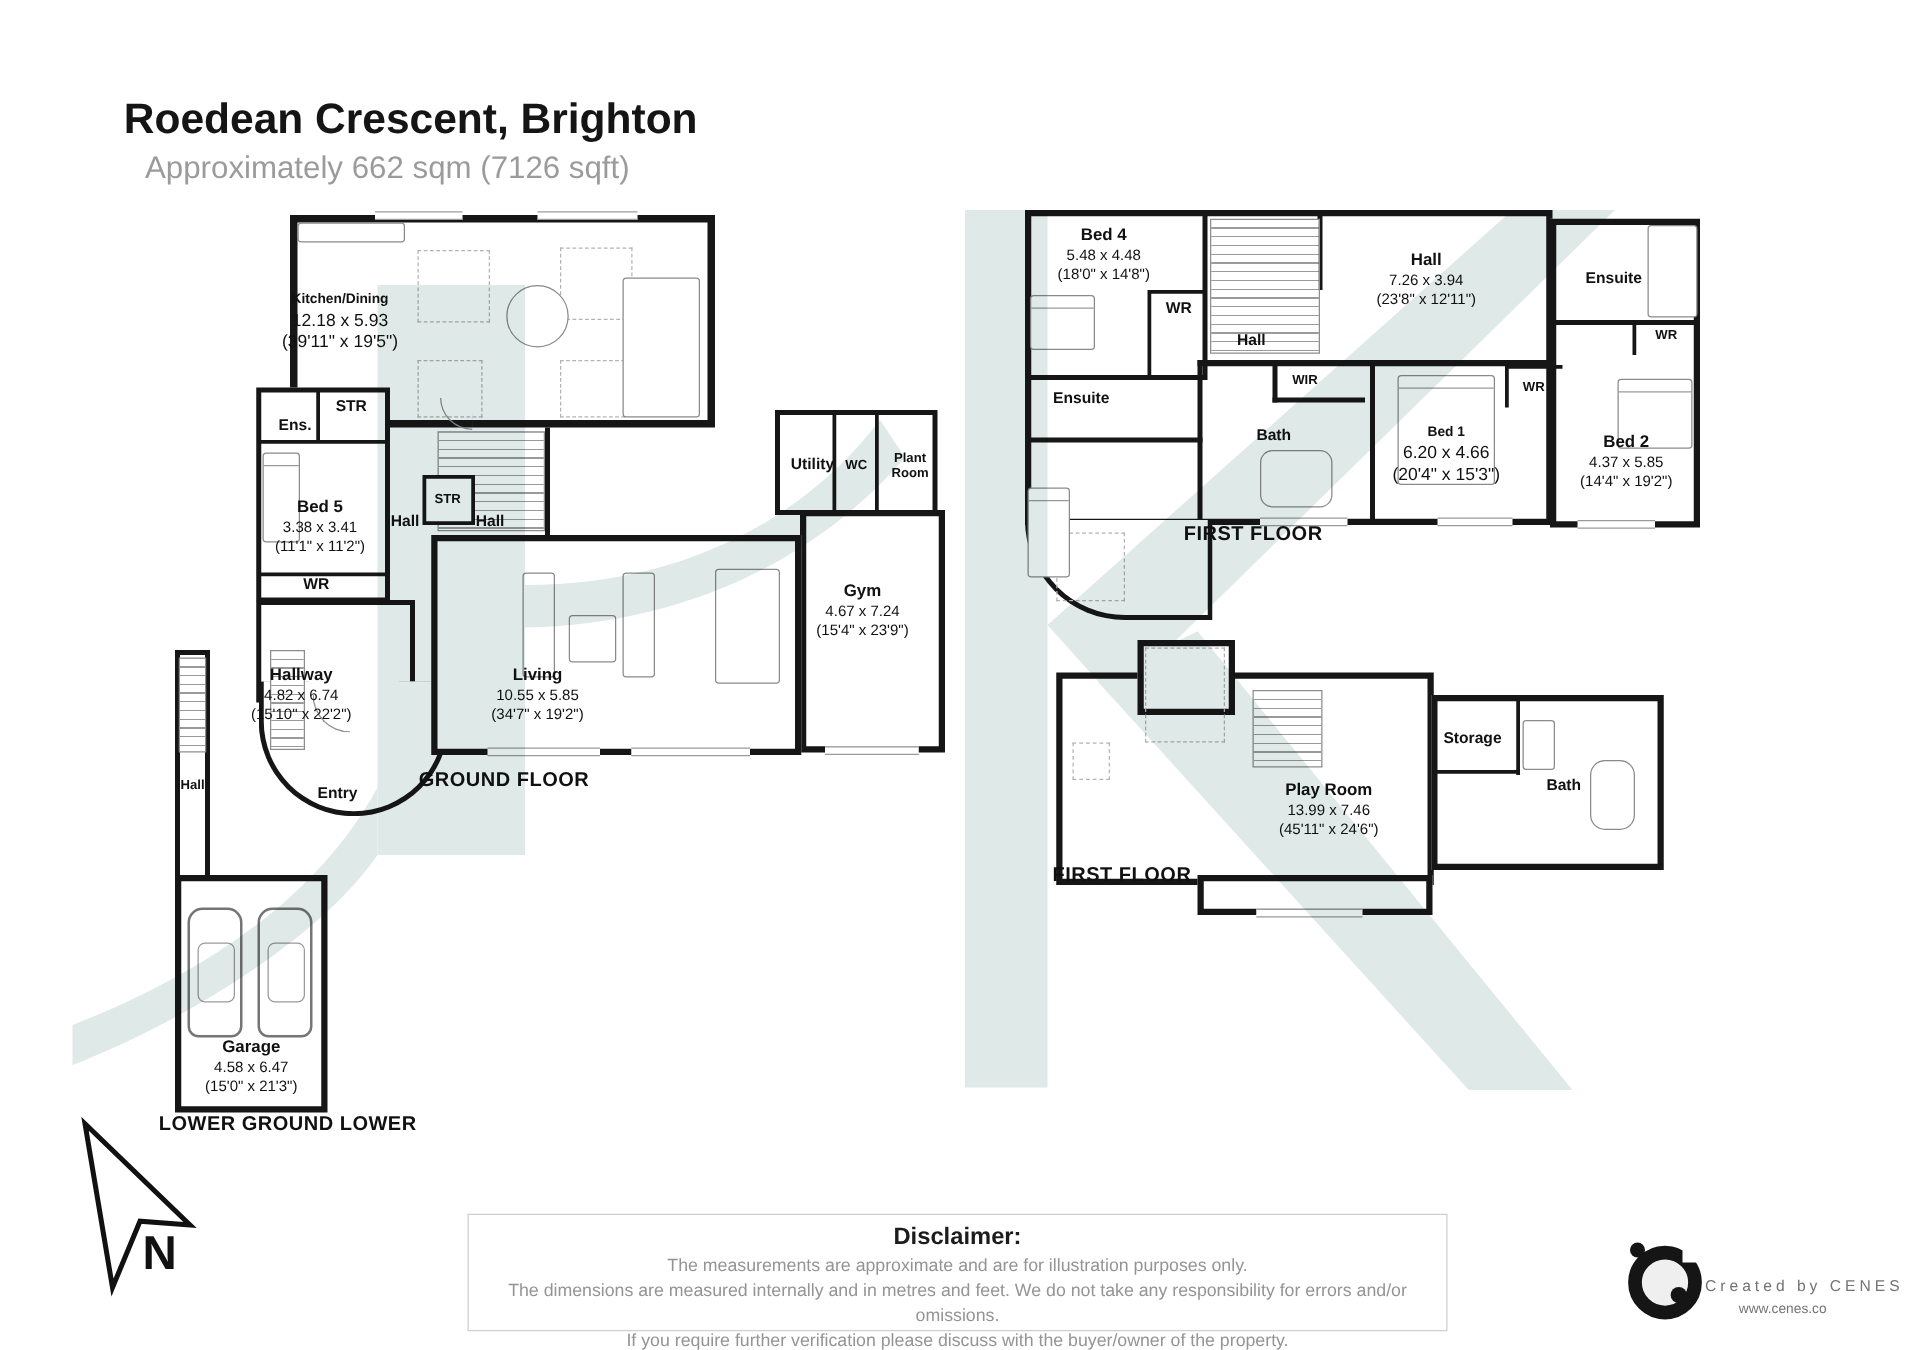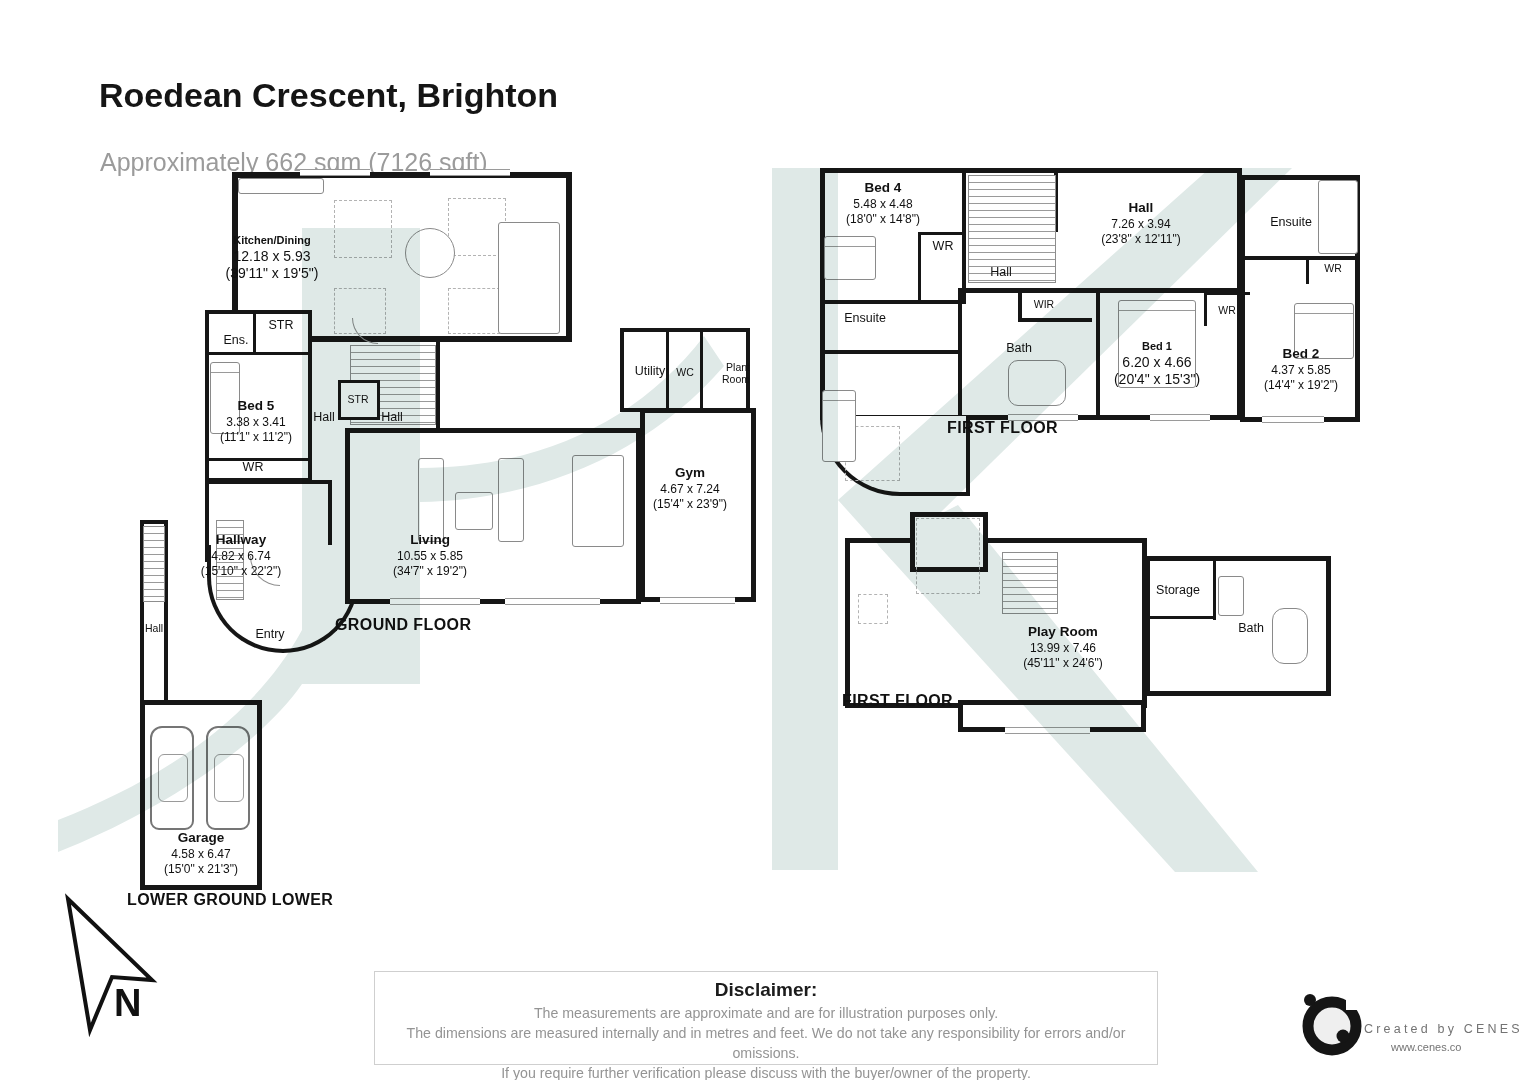--- a/index.html
+++ b/index.html
@@ -1,39 +1,39 @@
 <!DOCTYPE html>
 <html><head>
 <meta charset="utf-8">
 <style>
   html,body{margin:0;padding:0;background:#fff;}
   .canvas{position:relative;width:1527px;height:1080px;background:#fff;overflow:hidden;
           font-family:"Liberation Sans",sans-serif;color:#111;}
   
   .title{position:absolute;left:99px;top:76px;font-size:34px;font-weight:700;color:#151515;}
-  .subtitle{position:absolute;left:100px;top:120px;font-size:25px;color:#9b9b9b;margin-top:28px;}
+  .subtitle{position:absolute;left:116px;top:120px;font-size:25px;color:#9b9b9b;}
   
   .rm{position:absolute;background:#fff;border:3px solid #161616;box-sizing:border-box;}
   .b4{border-width:4px}.b5{border-width:5px}.b6{border-width:6px}
   .w{position:absolute;background:#161616;}
   .st{position:absolute;border:1.5px solid #8d8d8d;box-sizing:border-box;
       background:repeating-linear-gradient(180deg,#fff 0 6px,#9a9a9a 6px 7px);}
   .sky{position:absolute;border:1px dashed #b3b3b3;box-sizing:border-box;}
   .f{position:absolute;border:1.6px solid #8a8a8a;background:#fff;border-radius:3px;box-sizing:border-box;}
   .circle{border-radius:50%;}
   .bedh{position:absolute;left:0;top:0;right:0;height:9px;border-bottom:1.4px solid #9a9a9a;}
   .car{position:absolute;border:2px solid #757575;border-radius:12px 12px 9px 9px;background:#fff;box-sizing:border-box;}
   .car-roof{position:absolute;left:14%;top:26%;width:72%;height:46%;border:1.4px solid #9a9a9a;border-radius:6px;}
   .arcwall{position:absolute;border:4px solid #161616;border-top:none;background:#fff;box-sizing:border-box;}
   .arc{position:absolute;border:1.3px solid #8d8d8d;border-right:none;border-top:none;
        border-radius:0 0 0 100%;box-sizing:border-box;}
   .win{position:absolute;background:#fff;border-top:1.5px solid #9a9a9a;border-bottom:1.5px solid #9a9a9a;box-sizing:border-box;}
   
-  .tag{position:absolute;transform:translate(-50%,-50%);font-weight:400;font-size:12.5px;
-       text-align:right;white-space:nowrap;z-index:6;}
+  .tag{position:absolute;transform:translate(-50%,-50%);font-weight:700;font-size:12.5px;
+       text-align:center;white-space:nowrap;z-index:6;}
   .tag.s{font-size:10.5px;}
   .tag.wrap{white-space:normal;line-height:1.15;}
   .rl{position:absolute;transform:translate(-50%,-50%);text-align:center;z-index:6;}
   .rl .rn{font-weight:700;font-size:13.5px;line-height:1.25;}
   .rl .rd{font-size:12px;line-height:1.3;}
   .rl.small .rn{font-size:11px;}
   .rl.small .rd{font-size:14px;line-height:1.25;}
   .floor-tag{position:absolute;font-weight:700;font-size:16px;letter-spacing:.4px;z-index:6;}
   
   .wm{position:absolute;left:0;top:0;width:1527px;height:1080px;mix-blend-mode:multiply;

